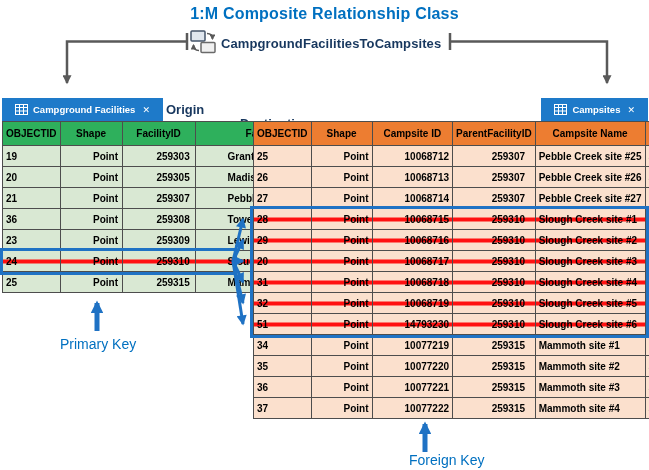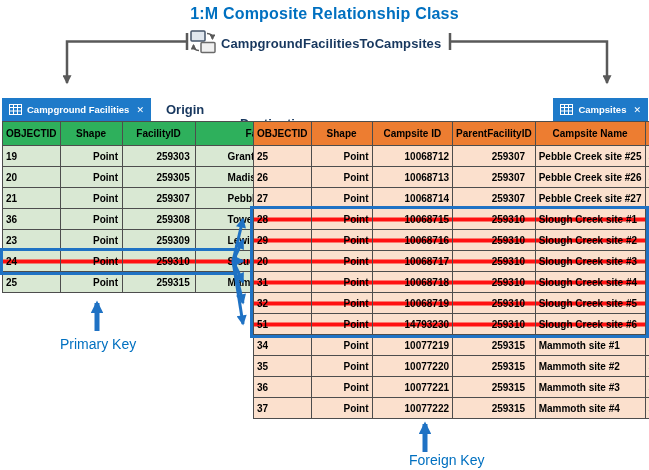--- a/index.html
+++ b/index.html
@@ -12,21 +12,21 @@
   .rel-icon{position:absolute;left:190px;top:30px;width:26px;height:24px;}
   .rel-name{position:absolute;left:221px;top:36px;font-size:13px;font-weight:700;
             color:var(--label-navy);letter-spacing:.1px;}
 
   .diagram-label{position:absolute;font-size:13px;font-weight:700;color:var(--label-navy);}
   #origin-label{left:166px;top:102px;}
   #dest-label{left:240px;top:116px;}
 
   .tab{position:absolute;top:98px;height:23px;display:flex;align-items:center;gap:5px;
        background:var(--tab-blue);color:#fff;font-size:9.5px;font-weight:600;
-       padding:0 7px;box-sizing:border-box;z-index:2;white-space:nowrap;}
+       padding:0 13px;box-sizing:border-box;z-index:2;white-space:nowrap;}
   .tab-left{left:2px;}
   .tab-right{right:1px;}
   .tab .close{font-size:9px;font-weight:400;margin-left:2px;cursor:pointer;}
   .tab svg{display:block;}
 
   .tbl{position:absolute;top:121px;border-collapse:collapse;table-layout:fixed;
        color:#000;z-index:1;}
   .tbl th,.tbl td{border:1px solid #4d4d4d;padding:0 3px;white-space:nowrap;overflow:hidden;}
   .tbl th{font-size:10px;font-weight:700;height:23px;text-align:center;}
   .tbl td{font-size:10px;font-weight:600;height:20px;}

